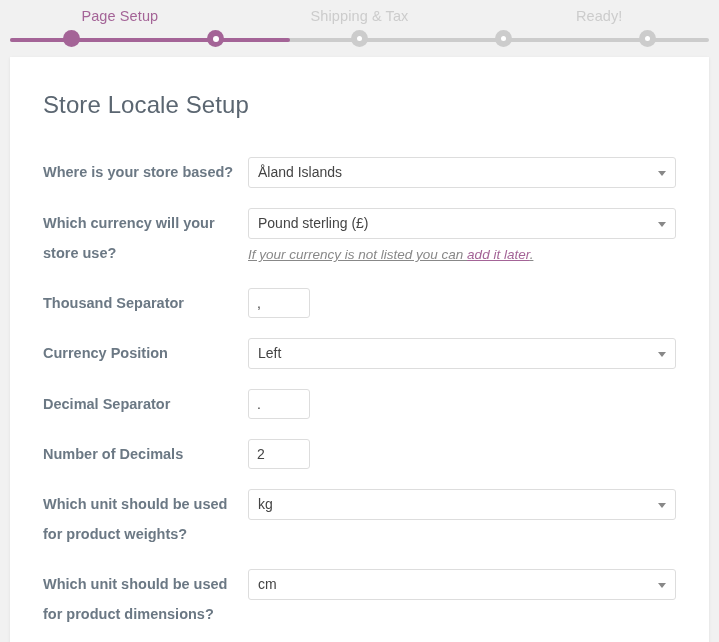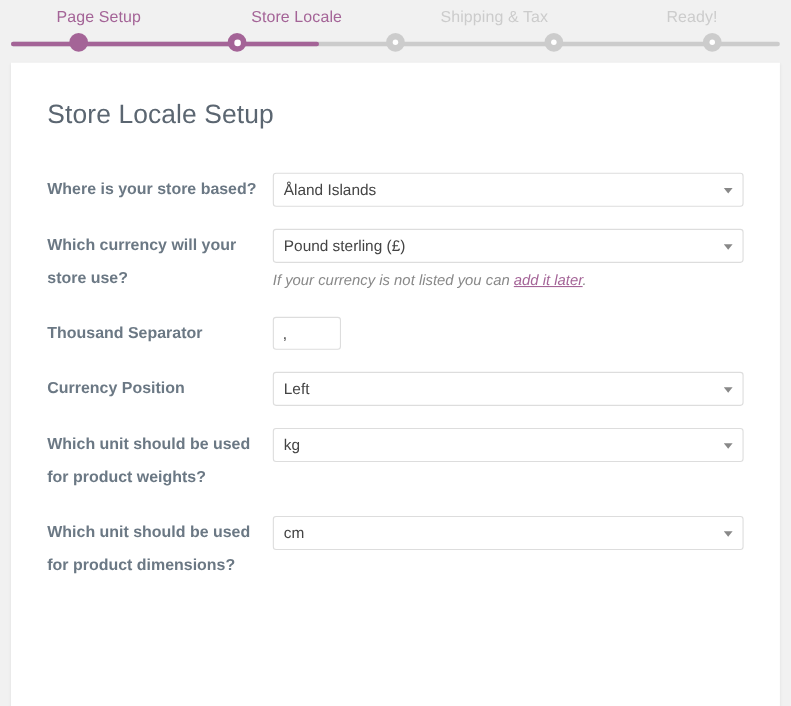--- a/index.html
+++ b/index.html
@@ -184,35 +184,35 @@
     white-space: nowrap;
     overflow: hidden;
   }
 
   .helper-text {
     margin-top: 7px;
     font-size: 13.5px;
     font-style: italic;
     color: #888;
     line-height: 18px;
+    text-decoration: underline;
   }
   .helper-link {
     color: #a46497;
     text-decoration: underline;
     font-style: italic;
   }
 </style>
 </head>
 <body>
 
 <div id="wizard-steps">
 
   <div class="steps-labels">
     <div class="step-label done">Page Setup</div>
-    <div class="step-label active">Store Locale</div>
     <div class="step-label">Shipping &amp; Tax</div>
     <div class="step-label">Ready!</div>
   </div>
 
   <div class="steps-track">
     <div class="steps-fill" style="width: 40%;"></div>
   </div>
 
   <div class="steps-dots">
     <div class="dot-cell">
@@ -273,21 +273,33 @@
       <tr>
         <td class="label-cell">Currency Position</td>
         <td class="field-cell">
           <div class="select-box">
             <span>Left</span>
             <span class="select-arrow"></span>
           </div>
         </td>
       </tr>
 
-
+      <tr>
+        <td class="label-cell">Decimal Separator</td>
+        <td class="field-cell">
+          <div class="text-box">.</div>
+        </td>
+      </tr>
+
+      <tr>
+        <td class="label-cell">Number of Decimals</td>
+        <td class="field-cell">
+          <div class="text-box">2</div>
+        </td>
+      </tr>
 
       <tr>
         <td class="label-cell">Which unit should be used for product weights?</td>
         <td class="field-cell">
           <div class="select-box">
             <span>kg</span>
             <span class="select-arrow"></span>
           </div>
         </td>
       </tr>

